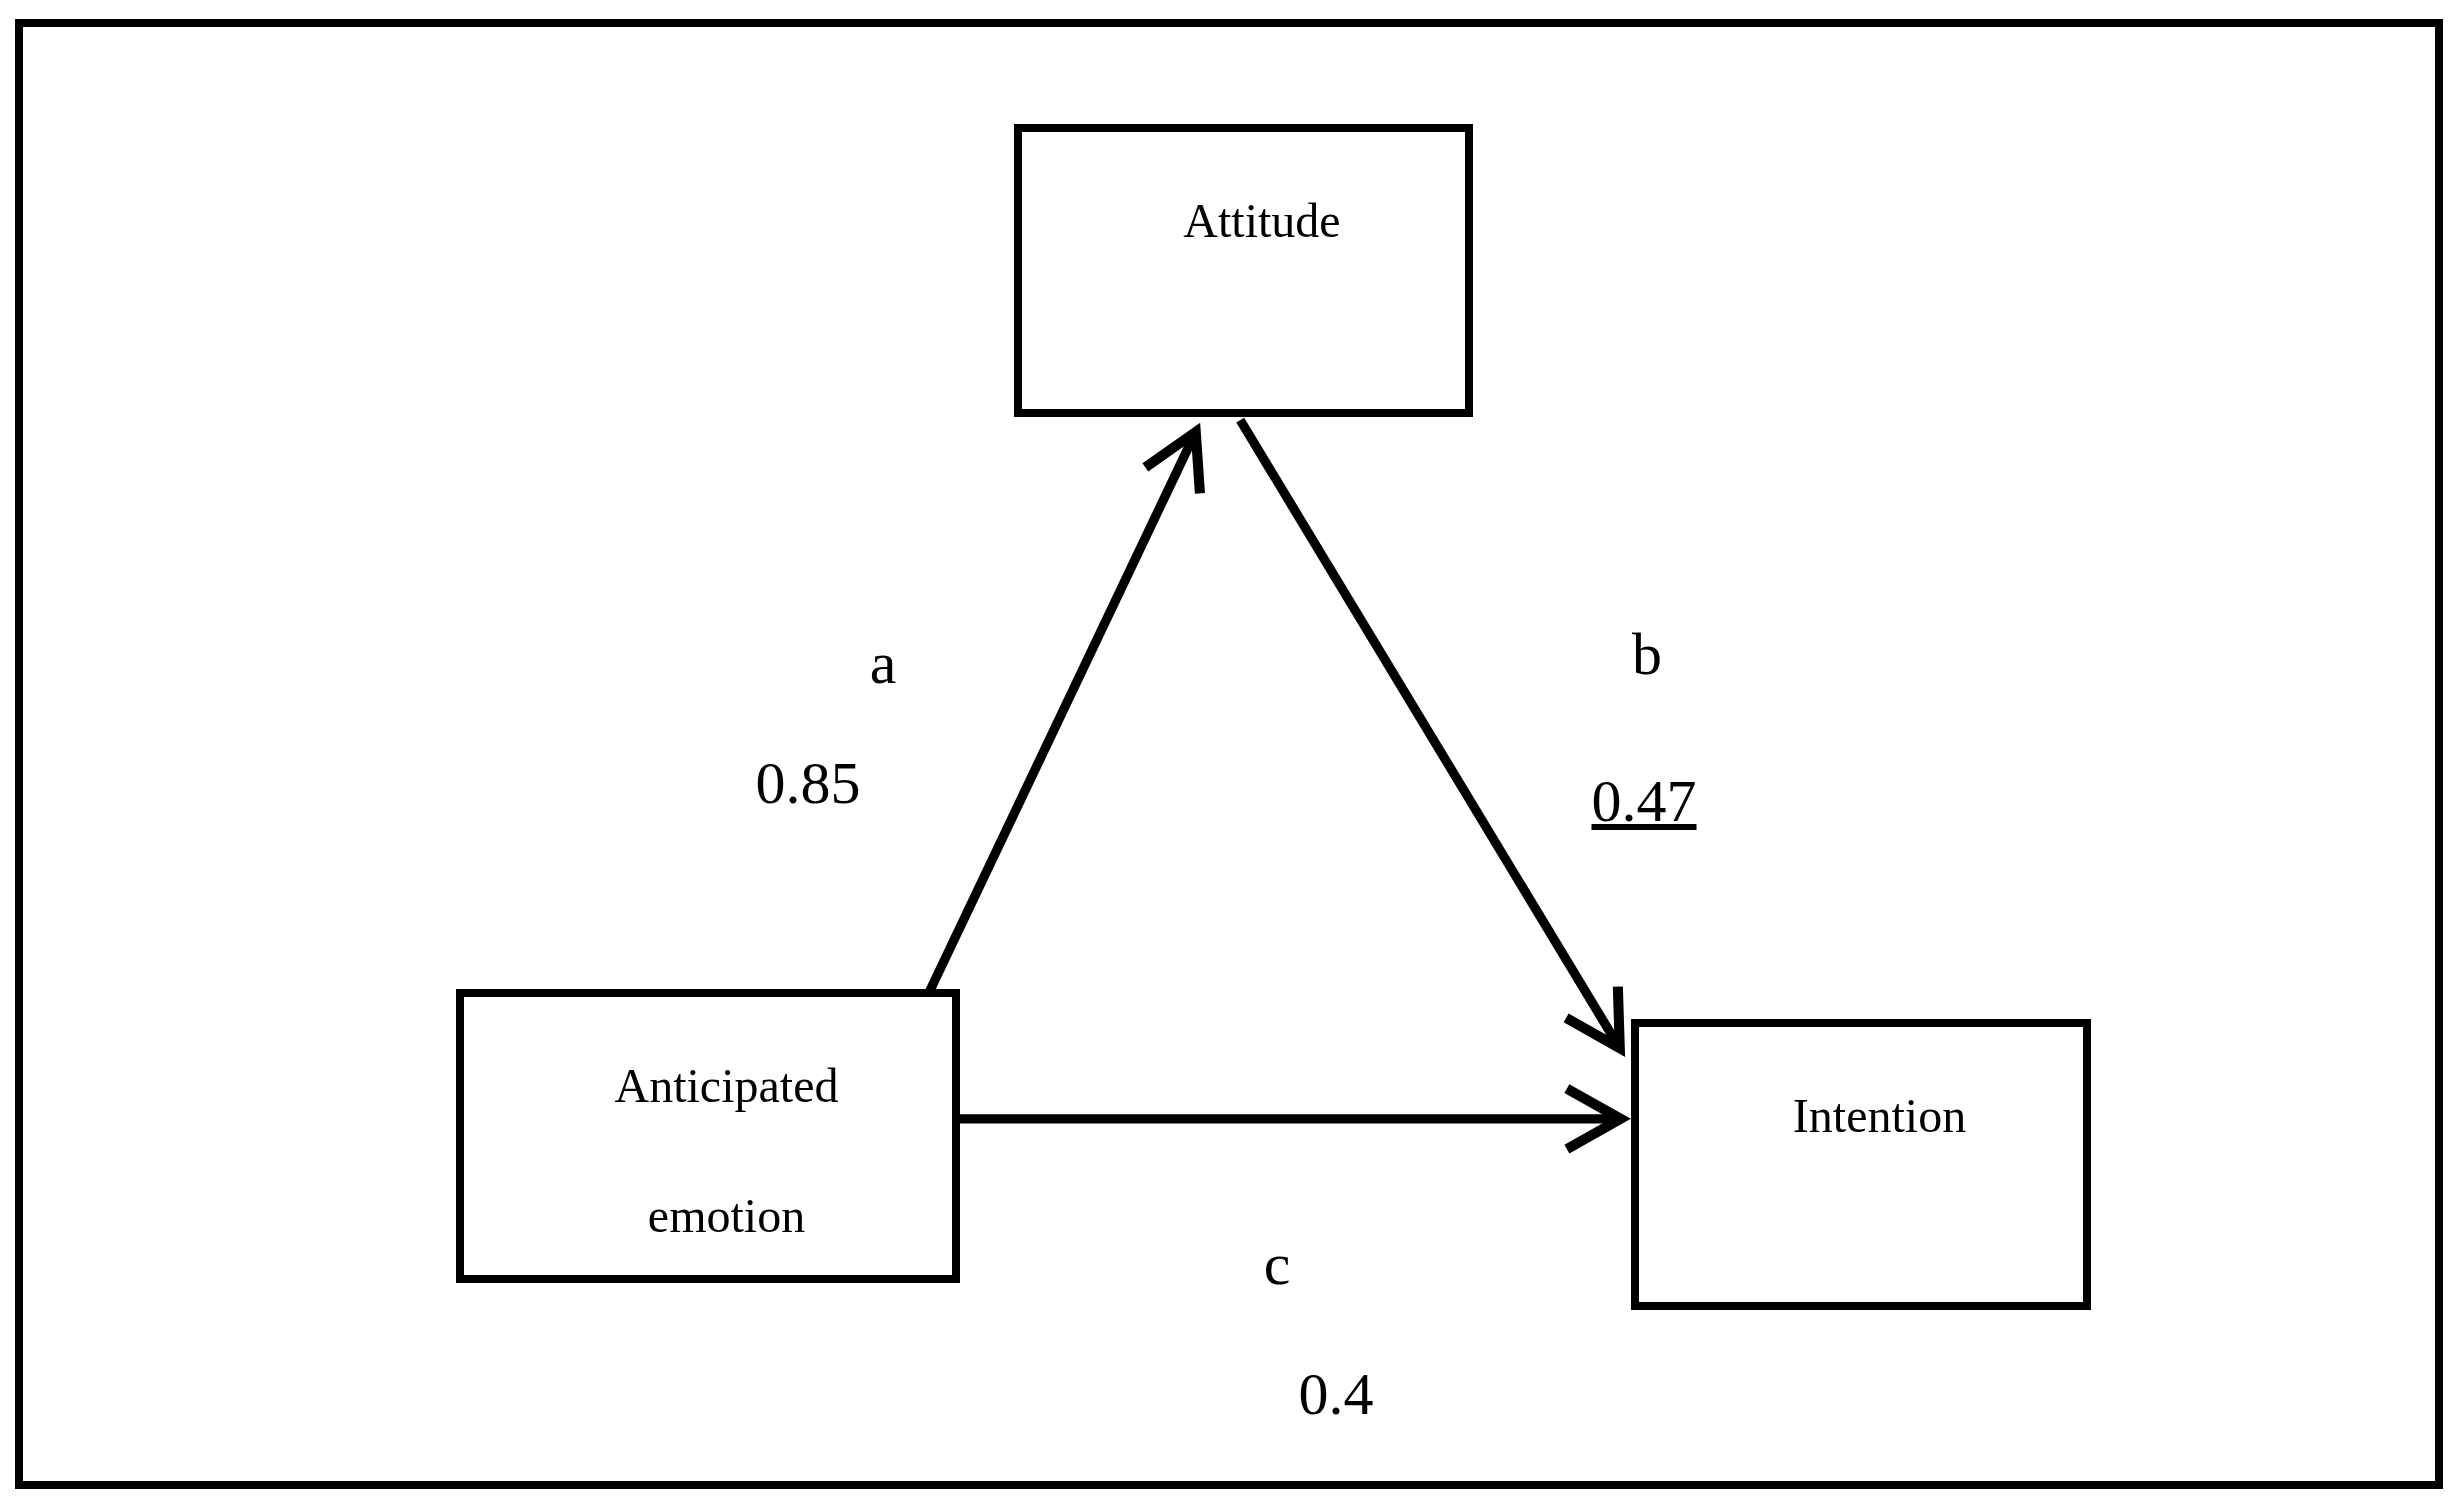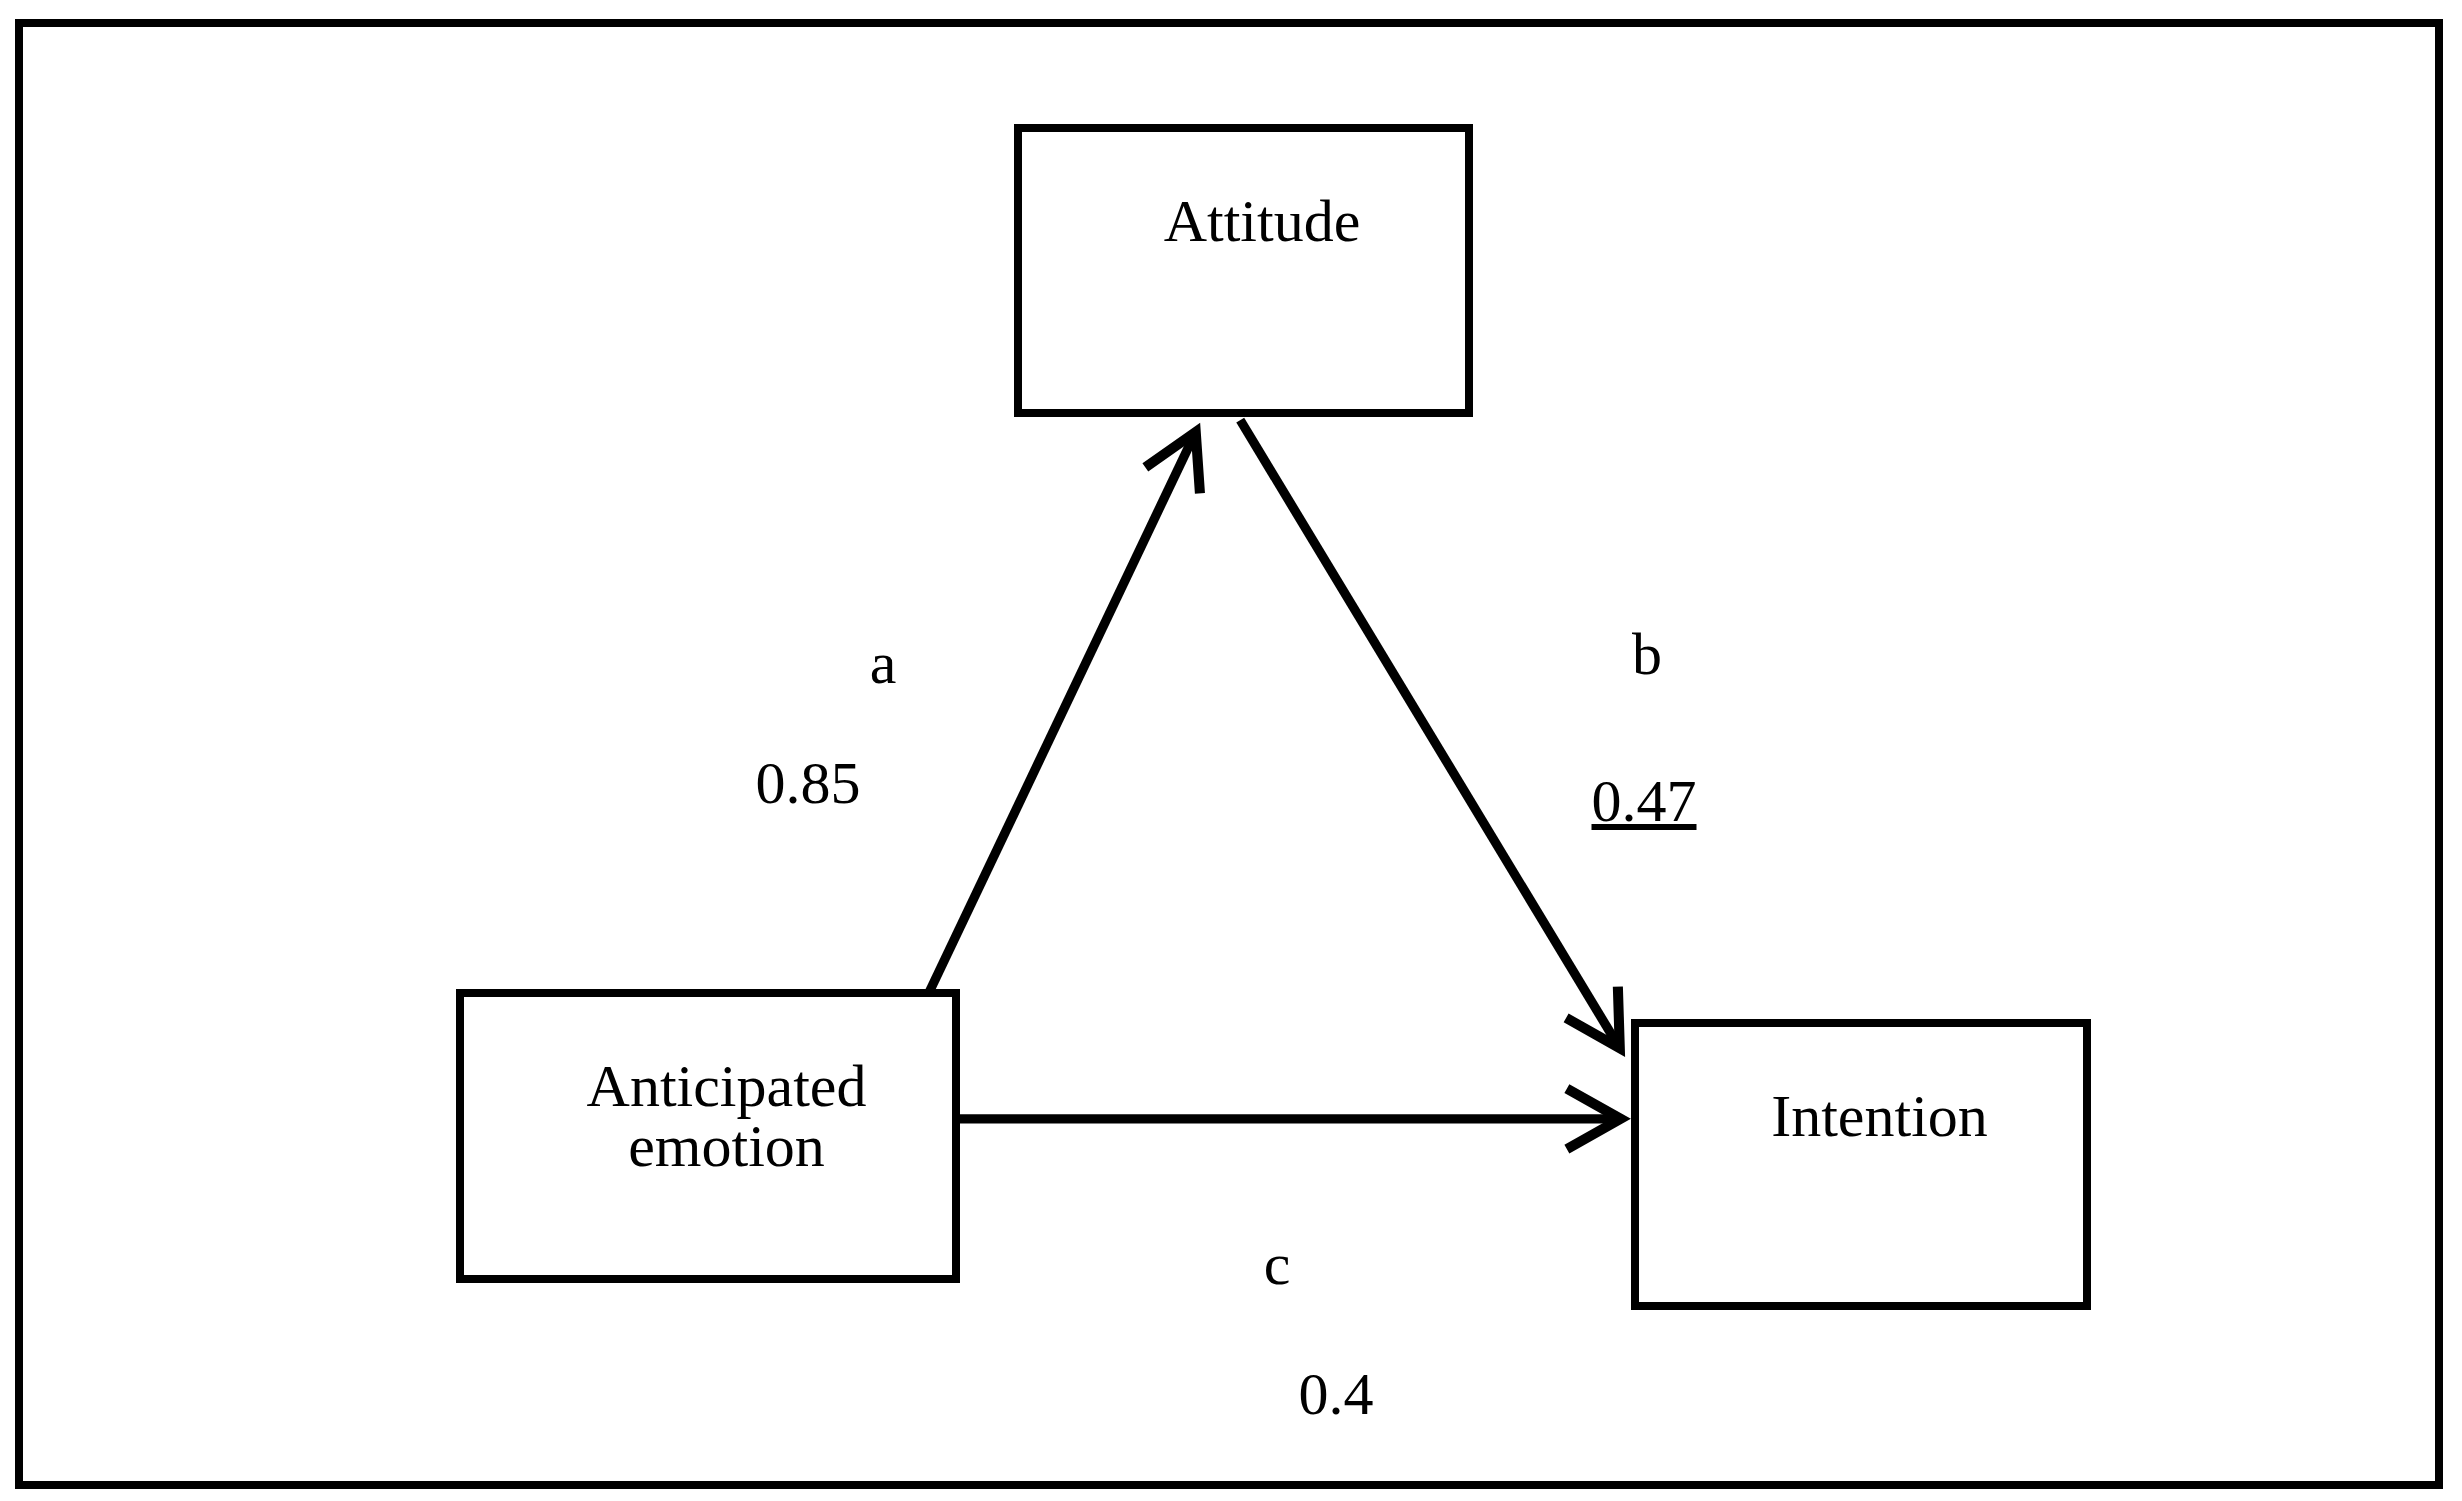--- a/index.html
+++ b/index.html
@@ -23,21 +23,21 @@
     height: 1454px;
     border: 8.4px solid #000000;
     background: #ffffff;
   }
   .node {
     position: absolute;
     border: 8.4px solid #000000;
     background: #ffffff;
     box-sizing: border-box;
     text-align: center;
-    font-size: 60px;
+    font-size: 48px;
     line-height: 60px;
     padding-top: 59px;
     padding-left: 37px;
   }
   #node-attitude {
     left: 1014px;
     top: 124px;
     width: 459px;
     height: 293px;
   }
@@ -49,20 +49,21 @@
   }
   #node-intention {
     left: 1631px;
     top: 991px;
     width: 460px;
     height: 291px;
     margin-top: 28px;
   }
   .node .line2 {
     display: block;
+    margin-top: 70px;
   }
   #arrows {
     position: absolute;
     left: 0;
     top: 0;
     width: 2462px;
     height: 1502px;
   }
   .path-label {
     position: absolute;

